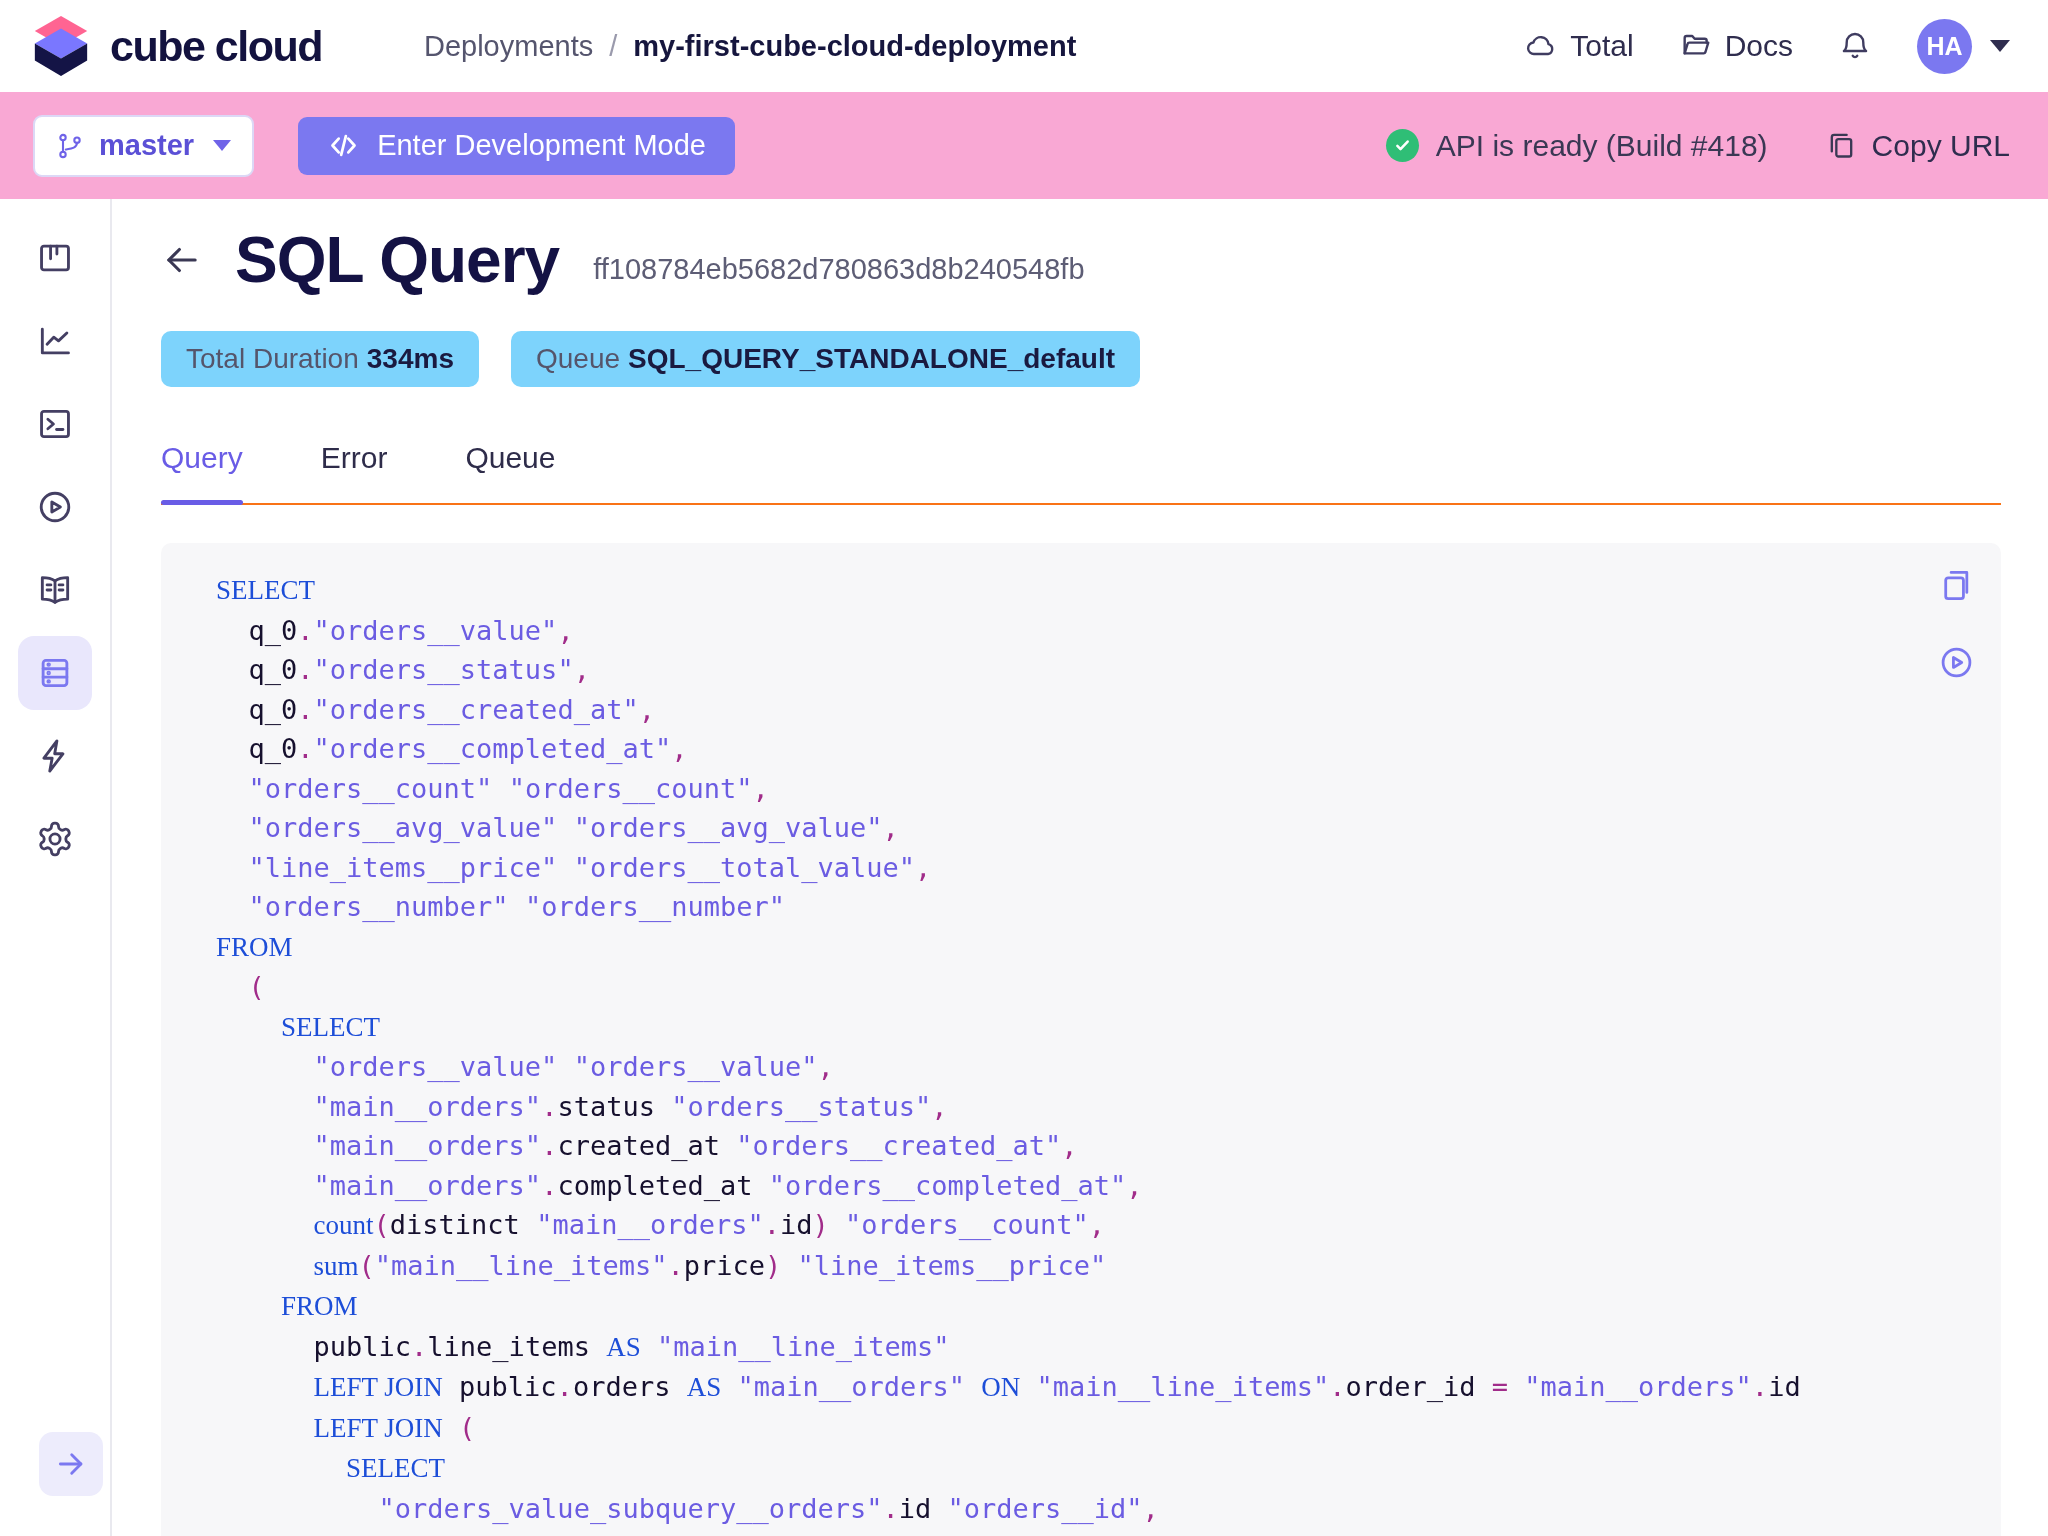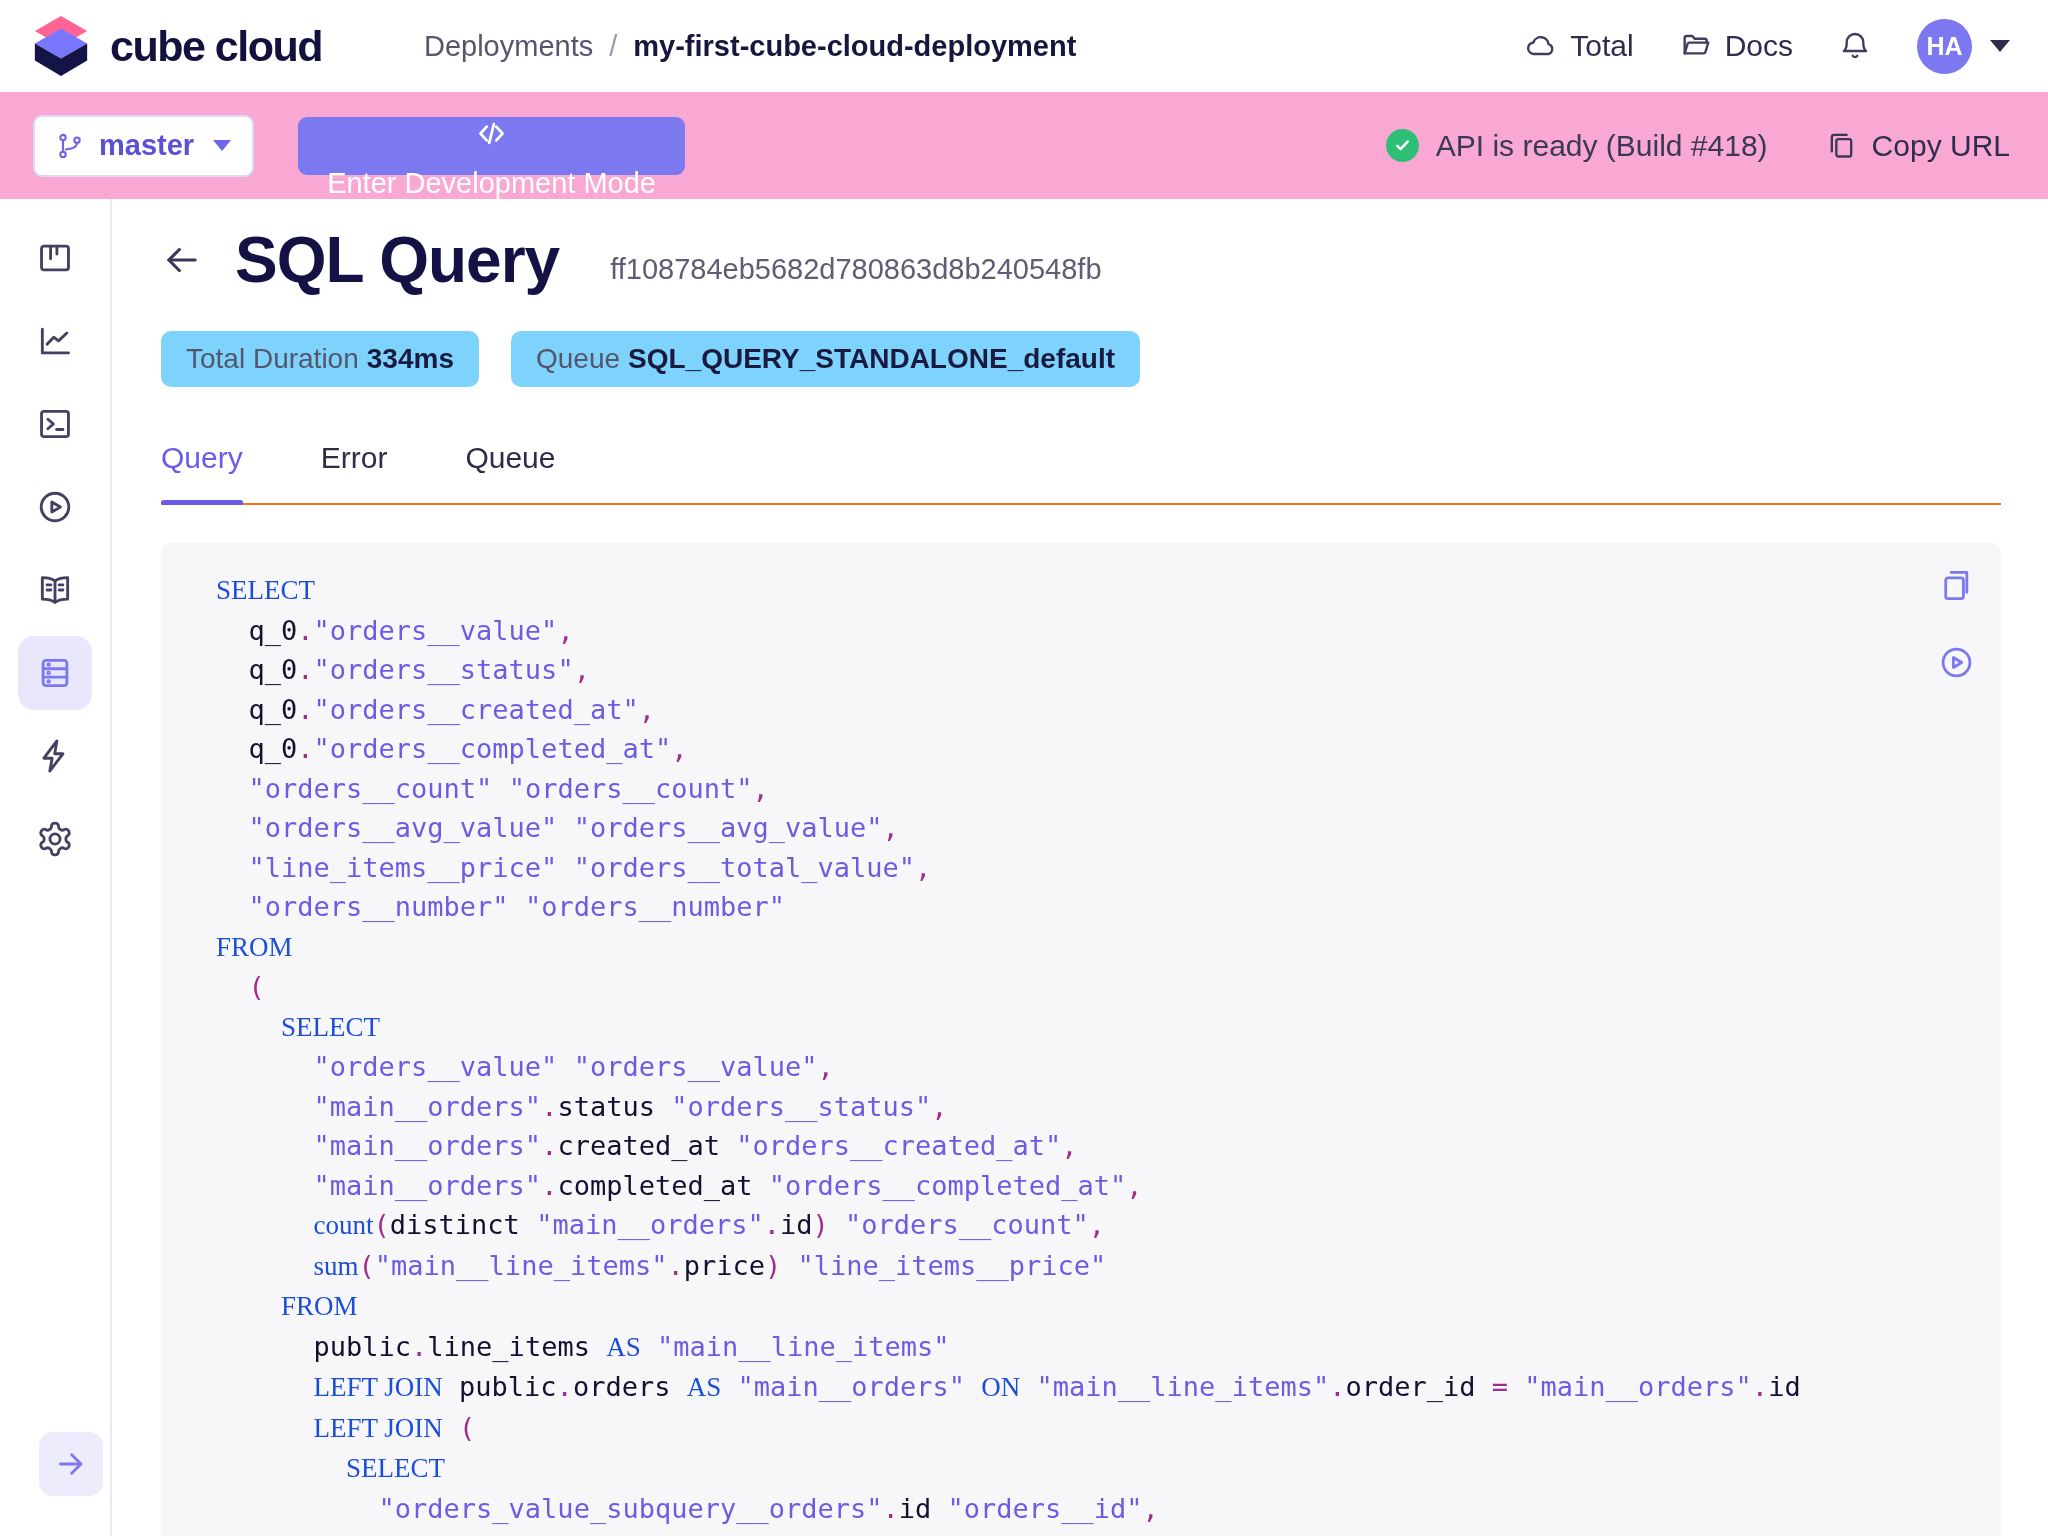--- a/index.html
+++ b/index.html
@@ -20,21 +20,21 @@
   .bell-wrap svg{width:32px;height:32px;stroke:#3f3c60;}
   .avatar-group{display:flex;align-items:center;gap:18px;cursor:pointer;}
   .avatar{width:55px;height:55px;border-radius:50%;background:#7b78f0;color:#fff;font-size:25px;font-weight:700;display:flex;align-items:center;justify-content:center;}
   .caret-down{width:0;height:0;border-left:10px solid transparent;border-right:10px solid transparent;border-top:12px solid #2f2d4e;}
 
   
   .toolbar{height:107px;background:#f9a8d4;display:flex;align-items:center;padding:0 38px 0 33px;gap:44px;}
   .branch-btn{height:58px;background:#fff;border:2px solid #dcd8f6;border-radius:9px;display:flex;align-items:center;gap:15px;padding:0 21px;color:#5b50d6;font-size:29px;font-weight:600;cursor:pointer;}
   .branch-btn svg{width:28px;height:28px;stroke:#6f63e8;}
   .branch-caret{width:0;height:0;border-left:9px solid transparent;border-right:9px solid transparent;border-top:11px solid #6f63e8;margin-left:4px;}
-  .dev-btn{height:58px;background:#7b78f0;border:none;border-radius:9px;color:#fff;font-size:29px;font-weight:500;display:flex;align-items:center;gap:17px;padding:0 29px;cursor:pointer;font-family:"Liberation Sans",sans-serif;flex-direction:column;}
+  .dev-btn{height:58px;background:#7b78f0;border:none;border-radius:9px;color:#fff;font-size:29px;font-weight:500;display:flex;align-items:center;gap:17px;padding:0 29px;cursor:pointer;font-family:"Liberation Sans",sans-serif;}
   .dev-btn svg{width:33px;height:33px;stroke:#fff;}
   .toolbar-right{margin-left:auto;display:flex;align-items:center;gap:58px;}
   .api-status{display:flex;align-items:center;gap:17px;font-size:30px;color:#3a3854;}
   .check-circle{width:33px;height:33px;border-radius:50%;background:#2fbe76;display:flex;align-items:center;justify-content:center;}
   .copy-url{display:flex;align-items:center;gap:15px;font-size:30px;color:#2f2d4e;cursor:pointer;}
   .copy-url svg{width:31px;height:31px;stroke:#3a3854;}
 
   
   .shell{display:flex;height:1337px;}
   .sidebar{width:110px;border-right:2px solid #e9e9ef;display:flex;flex-direction:column;align-items:center;padding-top:22px;position:relative;flex-shrink:0;}
@@ -43,21 +43,21 @@
   .side-item.active{background:#e9e7fc;color:#7b78f0;}
   .expand-btn{position:absolute;bottom:40px;left:39px;width:64px;height:64px;border-radius:14px;background:#edecfc;color:#7b78f0;display:flex;align-items:center;justify-content:center;cursor:pointer;}
   .expand-btn svg{width:34px;height:34px;stroke:#7b78f0;}
 
   
   .main{flex:1;padding:26px 47px 8px 49px;min-width:0;}
   .title-row{display:flex;align-items:center;gap:32px;}
   .back-btn{color:#3a3854;cursor:pointer;}
   .back-btn svg{width:42px;height:42px;stroke:#3a3854;}
   .page-title{font-size:64px;font-weight:700;color:#141244;letter-spacing:-1px;line-height:1.1;}
-  .query-id{font-size:29px;color:#5d5d75;align-self:flex-end;padding-bottom:9px;margin-left:19px;text-align:right;}
+  .query-id{font-size:29px;color:#5d5d75;align-self:flex-end;padding-bottom:9px;margin-left:2px;text-align:right;}
   .stats-row{display:flex;gap:32px;margin-top:36px;}
   .stat-badge{background:#7dd3fc;border-radius:10px;height:56px;display:flex;align-items:center;gap:8px;padding:0 25px;font-size:28px;}
   .stat-label{color:#55556b;}
   .stat-value{color:#1a1a40;font-weight:700;}
   .tabs-row{display:flex;margin-top:54px;border-bottom:2px solid #f97316;gap:78px;}
   .tab{font-size:30px;padding-bottom:28px;color:#2e2c4a;position:relative;cursor:pointer;}
   .tab.active{color:#695ce6;}
   .tab.active::after{content:"";position:absolute;left:0;right:0;bottom:-2px;height:5px;background:#695ce6;border-radius:3px;}
 
   

